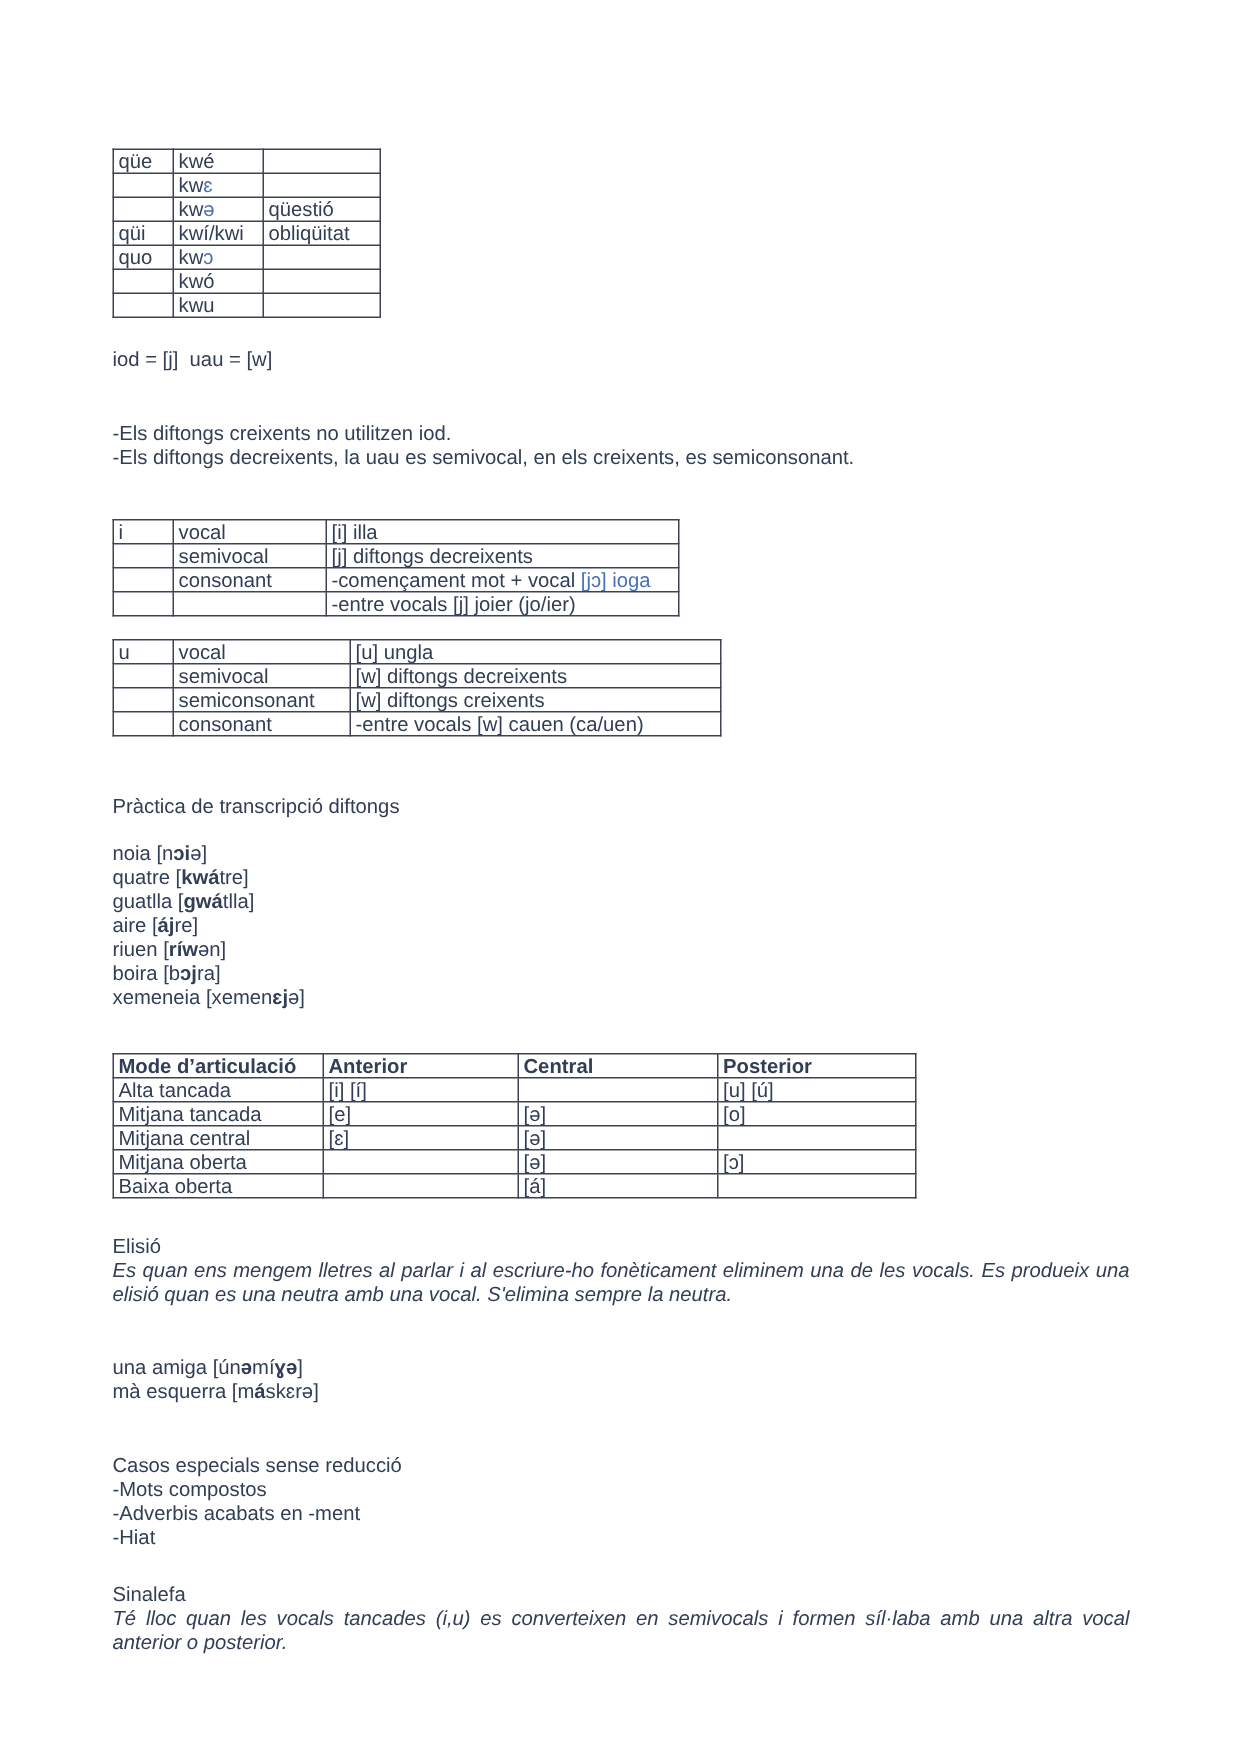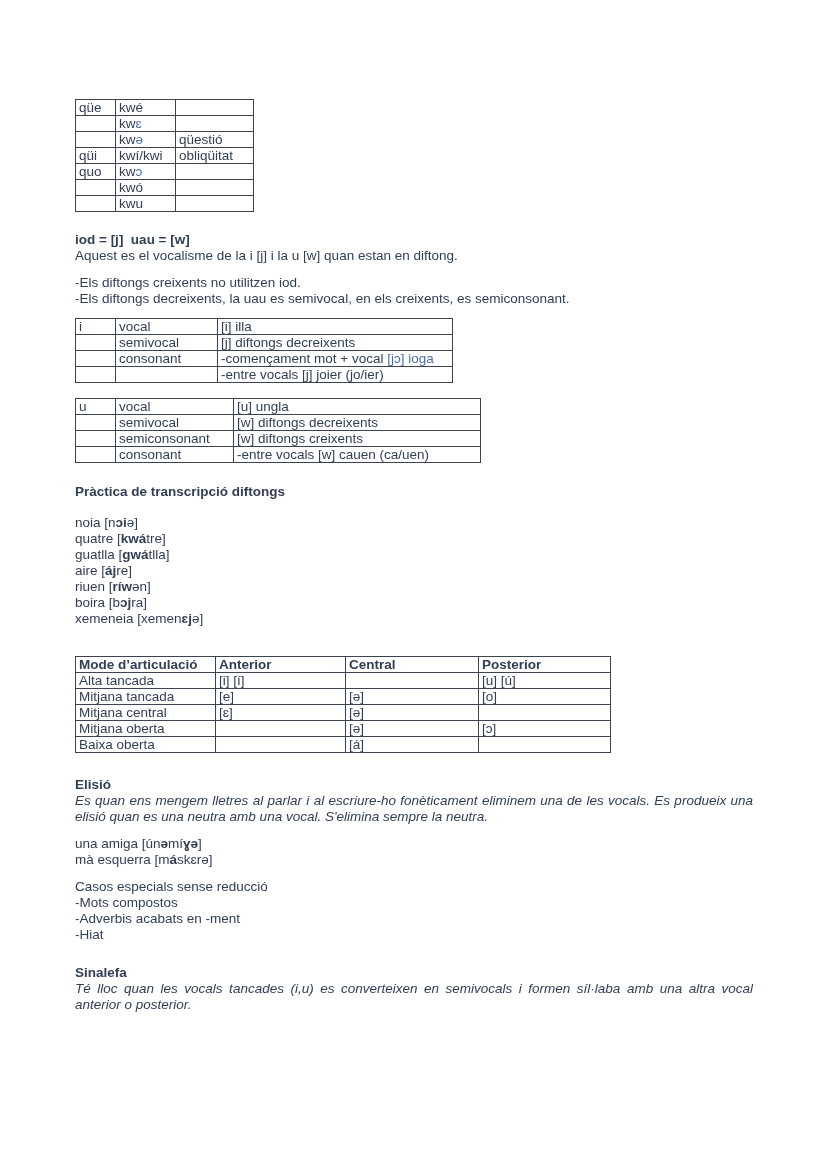--- a/index.html
+++ b/index.html
@@ -4,37 +4,37 @@
 <style>
   :root{ --text:#323e56; --accent:#4a6fb5; --border:#3d4350; }
   html,body{margin:0;padding:0;}
   body{
     width:828px;height:1171px;background:#ffffff;position:relative;
     font-family:"Liberation Sans", sans-serif;
     font-size:13.5px;line-height:16px;color:var(--text);
   }
   .page{position:absolute;inset:0;background:#ffffff;}
   .content{position:absolute;left:75px;top:99px;width:678px;}
-  .heading{font-weight:bold;color:var(--text);}
+  .heading{font-weight:normal;color:var(--text);}
   .line{min-height:16px;}
   .just{text-align:justify;font-style:italic;}
   .tbl{border-collapse:collapse;table-layout:fixed;color:var(--text);}
   .tbl td,.tbl th{
     border:1px solid var(--border);
     padding:0 3px;height:15px;line-height:15px;
     font-size:13.5px;white-space:nowrap;overflow:hidden;
     text-align:left;vertical-align:middle;font-weight:normal;
   }
   .tbl th{font-weight:bold;}
   .sb{font-weight:bold;}
   .si{}
   .su{color:var(--accent);}
   .mt13{margin-top:29px}.mt14{margin-top:14px}.mt15{margin-top:15px}
-  .mt16{margin-top:11px}.mt18{margin-top:24px}.mt20{margin-top:20px}
-  .mt21{margin-top:21px}.mt22{margin-top:22px}
+  .mt16{margin-top:33px}.mt18{margin-top:24px}.mt20{margin-top:20px}
+  .mt21{margin-top:39px}.mt22{margin-top:22px}
 </style>
 </head>
 <body>
 
 <div class="page">
   <div class="content">
 
     <table class="tbl" style="width:178px">
       <colgroup>
           <col style="width:40px">
@@ -74,21 +74,20 @@
           </tr>
           <tr>
             <td></td>
             <td><span>kwu</span></td>
             <td></td>
           </tr>
         </tbody>
     </table>
 
     <div class="heading mt20 line">iod = [j]&nbsp; uau = [w]</div>
-    <div class="line">Aquest es el vocalisme de la i [j] i la u [w] quan estan en diftong.</div>
     <div class="mt16">
         <div class="line">-Els diftongs creixents no utilitzen iod.</div>
         <div class="line">-Els diftongs decreixents, la uau es semivocal, en els creixents, es semiconsonant.</div>
       </div>
 
     <table class="tbl mt16" style="width:377px">
       <colgroup>
           <col style="width:40px">
           <col style="width:102px">
           <col style="width:235px">

